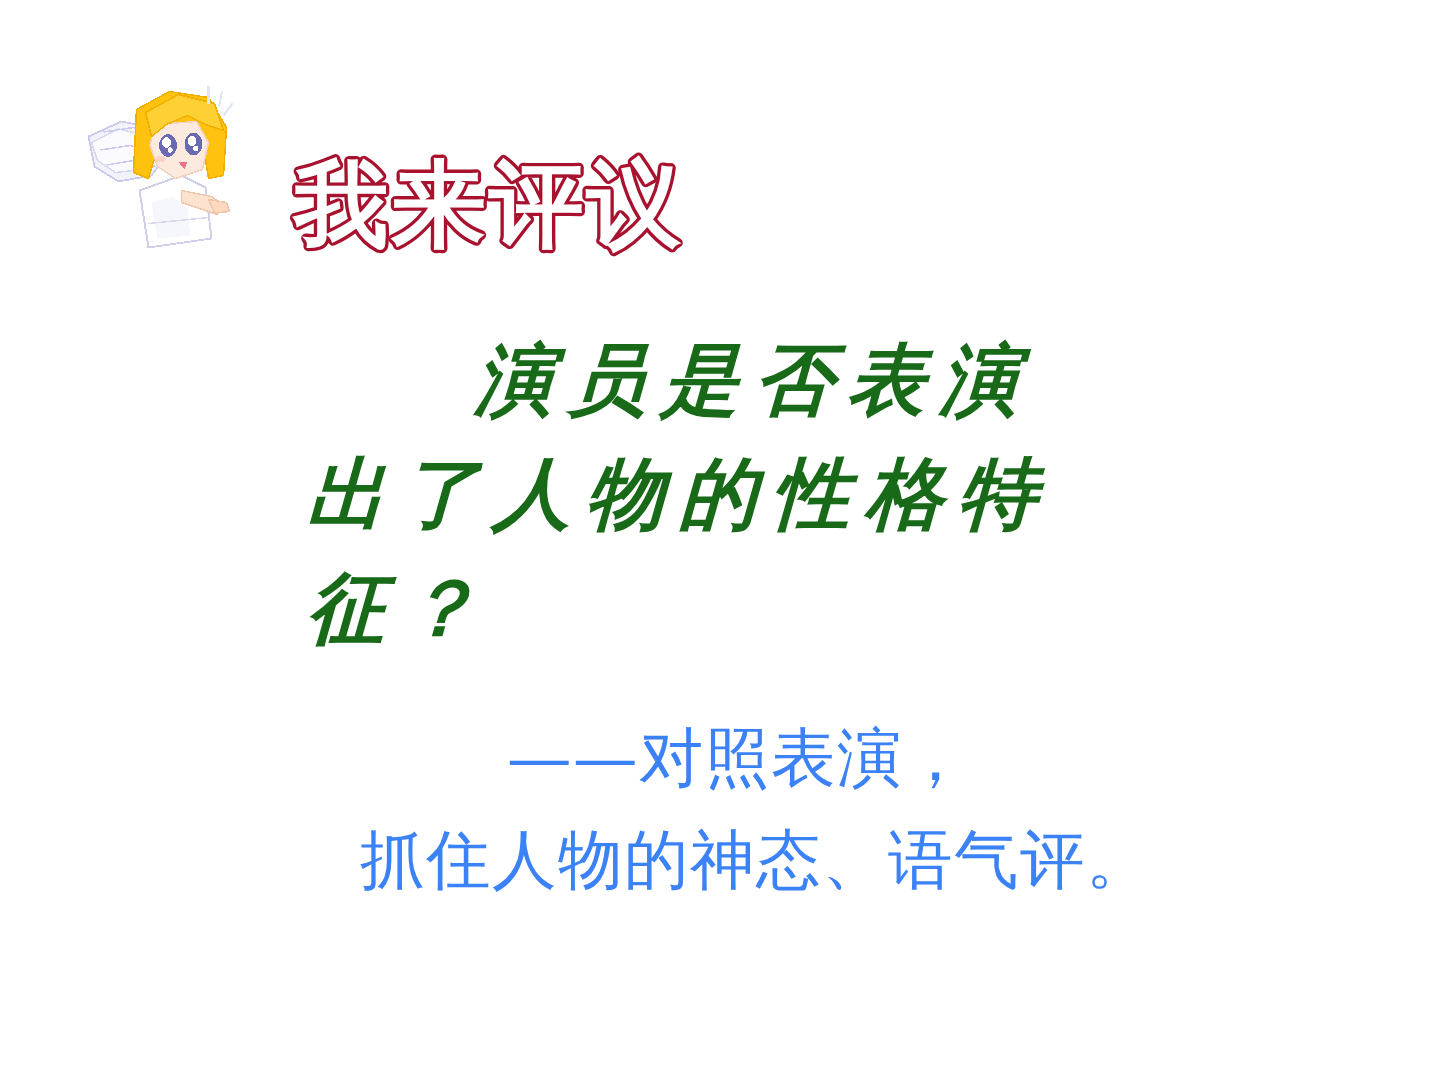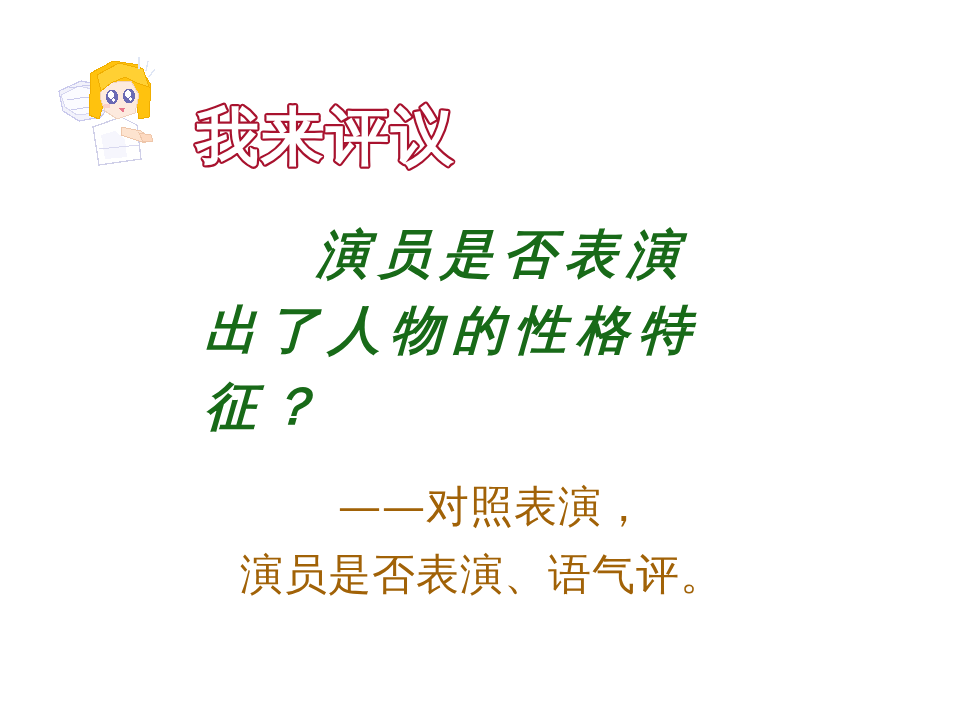--- a/index.html
+++ b/index.html
@@ -72,21 +72,21 @@
   .green-line.indent { text-indent: 112px; }
 
   
   .purple-block {
     position: absolute;
     left: 240px;
     top: 472px;
     width: 680px;
   }
   .purple-line {
-    color: #a16207;
+    color: #3b82f6;
     font-family: "DejaVu Serif", "Liberation Serif", serif;
     font-size: 43px;
     line-height: 68px;
     letter-spacing: 1px;
     white-space: pre;
   }
   .purple-line.lead { text-indent: 98px; }
 </style>
 </head>
 <body>
@@ -149,16 +149,16 @@
   </div>
 
   <div class="green-block">
     <div class="green-line indent">演员是否表演</div>
     <div class="green-line">出了人物的性格特</div>
     <div class="green-line">征？</div>
   </div>
 
   <div class="purple-block">
     <div class="purple-line lead">——对照表演，</div>
-    <div class="purple-line">演员是否表演、语气评。</div>
+    <div class="purple-line">抓住人物的神态、语气评。</div>
   </div>
 
 </div>
 
 </body></html>

